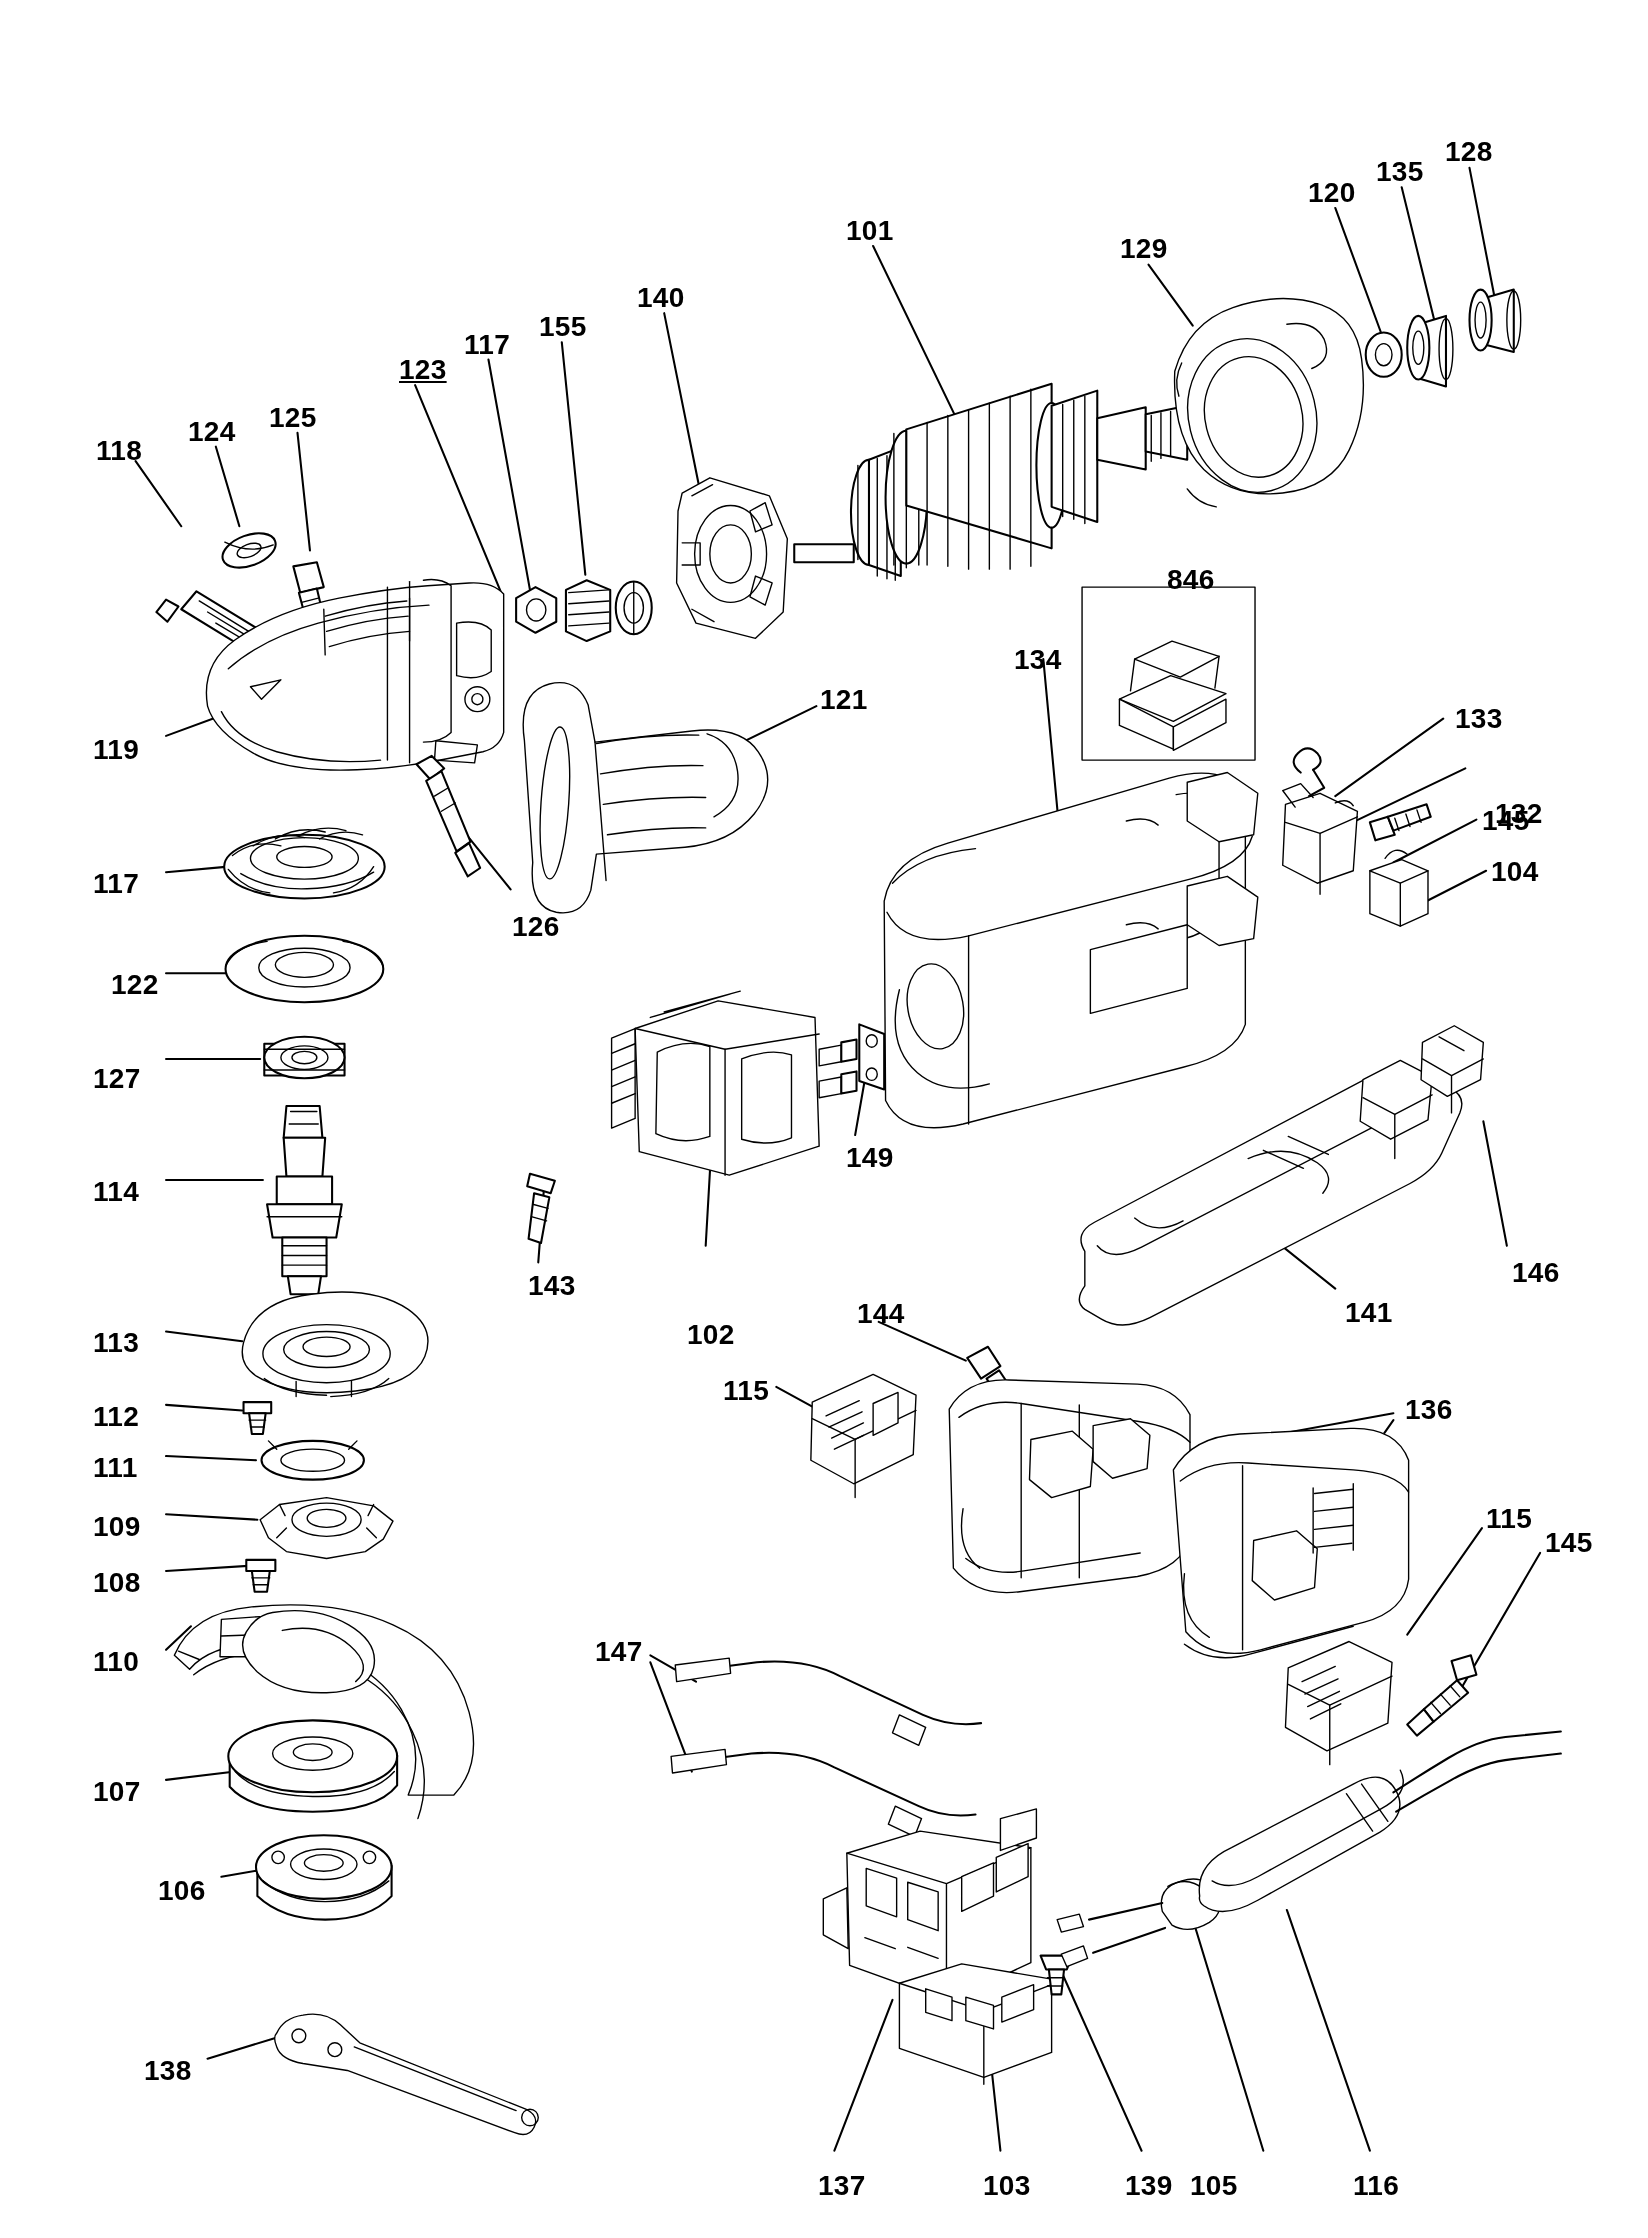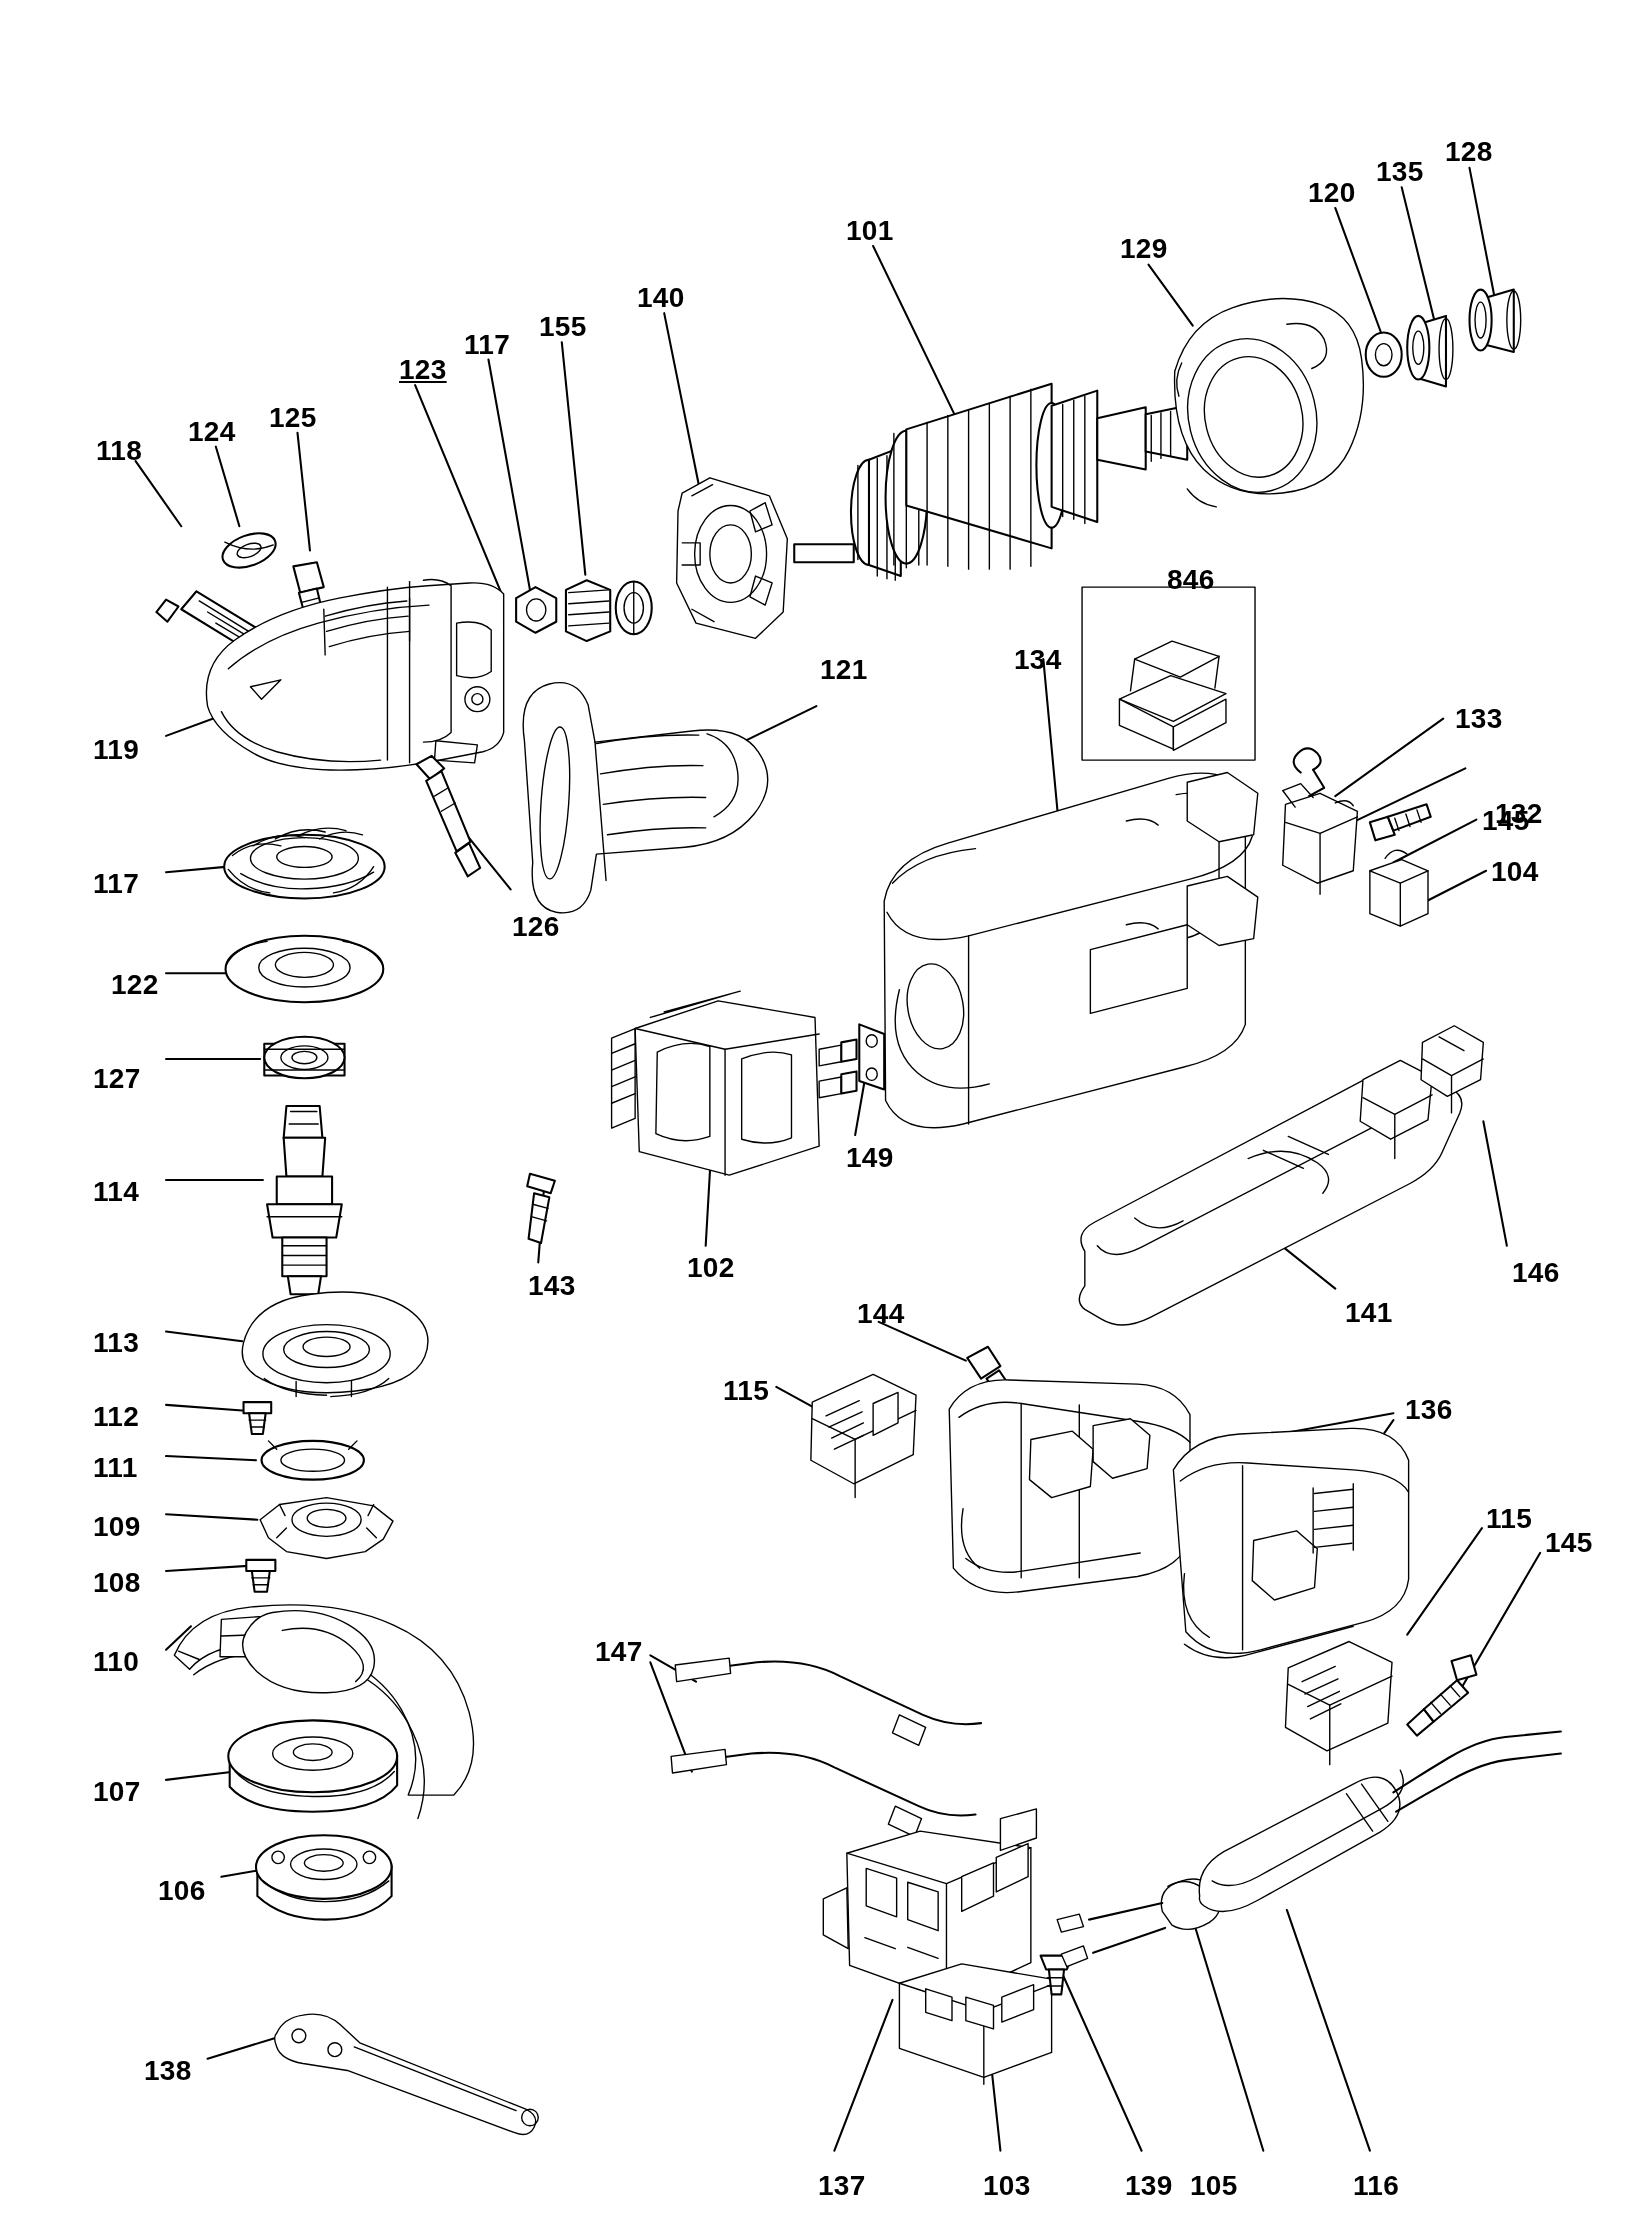--- a/index.html
+++ b/index.html
@@ -668,34 +668,34 @@
   <div class="callout" style="left:399px;  top:356px;text-decoration:underline;">123</div>
   <div class="callout" style="left:464px;  top:331px;">117</div>
   <div class="callout" style="left:539px;  top:313px;">155</div>
   <div class="callout" style="left:637px;  top:284px;">140</div>
   <div class="callout" style="left:846px; top:217px;">101</div>
   <div class="callout" style="left:1120px; top:235px;">129</div>
   <div class="callout" style="left:1308px; top:179px;">120</div>
   <div class="callout" style="left:1376px; top:158px;">135</div>
   <div class="callout" style="left:1445px; top:138px;">128</div>
   <div class="callout" style="left:93px;  top:736px;">119</div>
-  <div class="callout" style="left:820px; top:656px;">121</div>
+  <div class="callout" style="left:820px; top:686px;">121</div>
   <div class="callout" style="left:512px;  top:913px;">126</div>
   <div class="callout" style="left:1014px; top:646px;">134</div>
   <div class="callout" style="left:1167px; top:566px;">846</div>
   <div class="callout" style="left:1449px; top:705px;margin-left:6px;">133</div>
   <div class="callout" style="left:1471px; top:800px;margin-left:24px;">132</div>
   <div class="callout" style="left:1482px; top:807px;">145</div>
   <div class="callout" style="left:1491px; top:858px;">104</div>
   <div class="callout" style="left:93px;  top:870px;">117</div>
   <div class="callout" style="left:93px;  top:971px;margin-left:18px;">122</div>
   <div class="callout" style="left:93px;  top:1057px;margin-top:8px;">127</div>
   <div class="callout" style="left:93px;  top:1178px;">114</div>
   <div class="callout" style="left:846px; top:1144px;">149</div>
-  <div class="callout" style="left:687px;  top:1254px;">102</div>
+  <div class="callout" style="left:687px;  top:1321px;">102</div>
   <div class="callout" style="left:528px;  top:1272px;">143</div>
   <div class="callout" style="left:1345px; top:1299px;">141</div>
   <div class="callout" style="left:1512px; top:1259px;">146</div>
   <div class="callout" style="left:93px;  top:1329px;">113</div>
   <div class="callout" style="left:93px;  top:1403px;">112</div>
   <div class="callout" style="left:93px;  top:1454px;">111</div>
   <div class="callout" style="left:93px;  top:1513px;text-align:center;">109</div>
   <div class="callout" style="left:93px;  top:1569px;">108</div>
   <div class="callout" style="left:93px;  top:1648px;">110</div>
   <div class="callout" style="left:93px;  top:1778px;">107</div>

